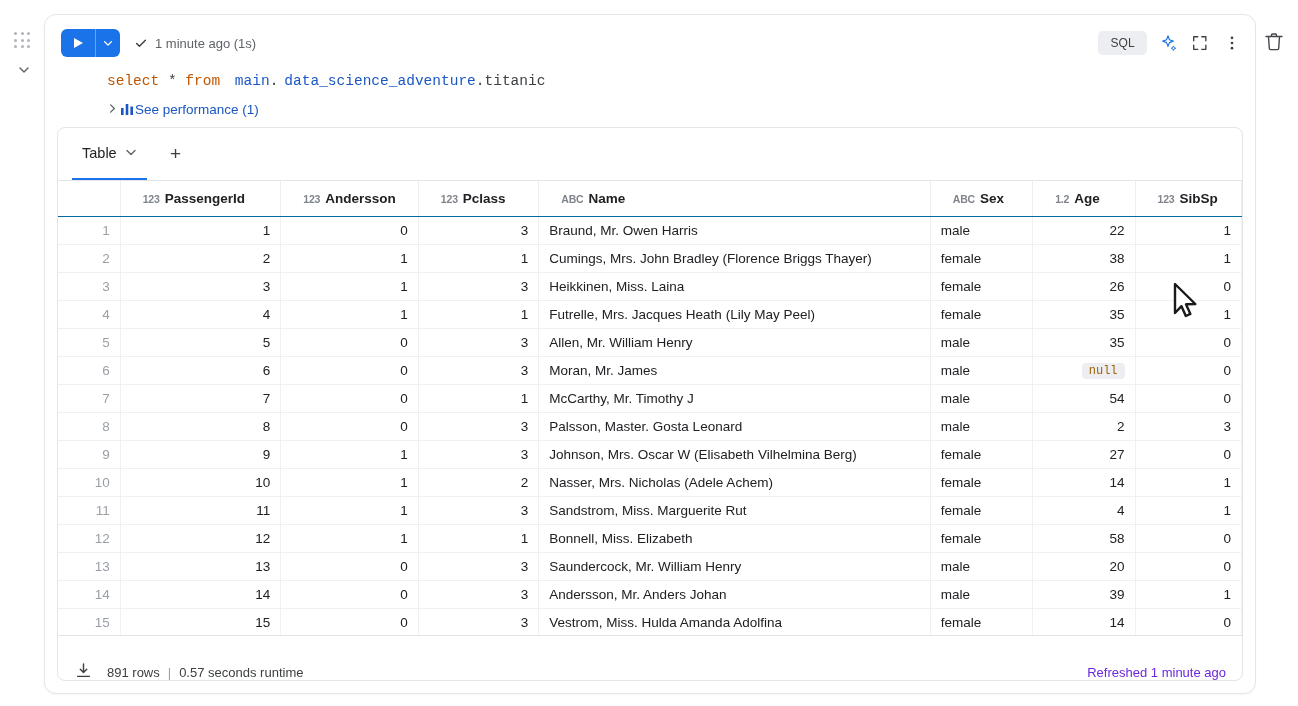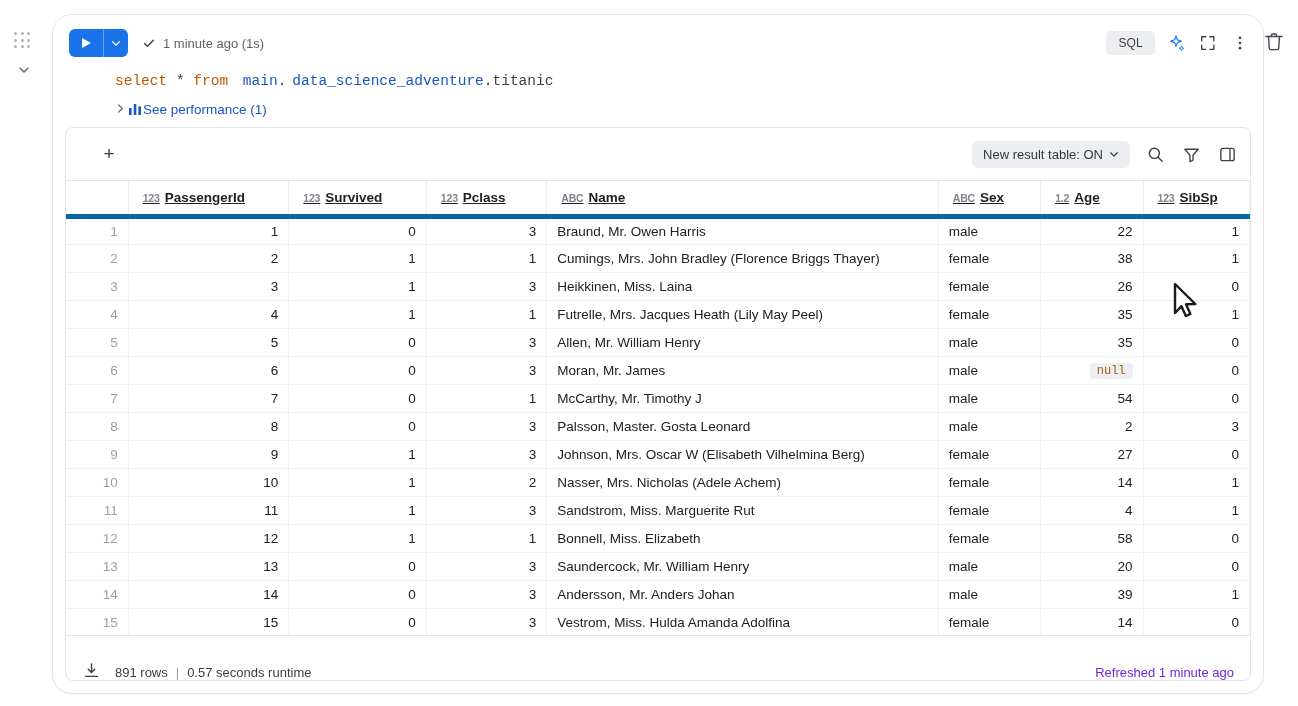--- a/index.html
+++ b/index.html
@@ -52,23 +52,22 @@
     color: #44464d;
   }
 
   
   .cell {
     position: absolute;
     left: 44px; top: 14px;
     width: 1212px; height: 680px;
     background: #ffffff;
     border: 1px solid #e3e5e8;
-    border-radius: 20px;
+    border-radius: 12px;
     box-shadow: 0 1px 2px rgba(0,0,0,0.04);
-    margin-left: 8px;
   }
 
   
   .toolbar {
     position: relative;
     height: 56px;
     display: flex;
     align-items: center;
     padding: 0 16px;
   }
@@ -205,29 +204,28 @@
   table {
     border-collapse: collapse;
     width: 100%;
     table-layout: fixed;
     font-size: 13.5px;
     color: #202124;
   }
   thead th {
     height: 35px;
     background: #fff;
-    border-bottom: 5px solid #0369a1;
+    border-bottom: 1px solid #0369a1;
     border-right: 1px solid #eceef1;
     font-weight: bold;
     text-align: left;
-    padding: 0 14px;
+    padding: 0 22px;
     font-size: 13.5px;
     color: #202124;
     white-space: nowrap;
-    text-decoration: underline;
   }
   thead th .ty {
     color: #80848c;
     font-size: 10.5px;
     margin-right: 5px;
     font-family: "Liberation Sans", sans-serif;
     letter-spacing: -0.2px;
   }
   tbody td {
     height: 28px;
@@ -370,68 +368,49 @@
             <rect x="6.7" y="3" width="2.6" height="11" fill="currentColor"></rect>
             <rect x="11.4" y="5.5" width="2.6" height="8.5" fill="currentColor"></rect>
           </svg>
       </span>
       <span>See performance (1)</span>
     </div>
 
     <div class="results">
 
       <div class="tabs">
-        <div class="plus">+</div>
-
-        <div class="tabs-right">
-          <div class="pill">
-            <span>New result table: ON</span>
-            <span>
-              <svg width="10" height="10" viewBox="0 0 12 12">
-                  <path d="M2 4.5l4 4 4-4" fill="none" stroke="currentColor" stroke-width="1.4" stroke-linecap="round" stroke-linejoin="round"></path>
-                </svg>
-            </span>
-          </div>
-          <span class="ticon">
-            <svg width="19" height="19" viewBox="0 0 20 20">
-                <circle cx="8.8" cy="8.8" r="5.3" fill="none" stroke="currentColor" stroke-width="1.5"></circle>
-                <path d="M12.8 12.8L17 17" stroke="currentColor" stroke-width="1.5" stroke-linecap="round"></path>
-              </svg>
-          </span>
-          <span class="ticon">
-            <svg width="19" height="19" viewBox="0 0 20 20">
-                <path d="M3 4.5h14l-5.4 6.3V16l-3.2 1.6v-6.8z" fill="none" stroke="currentColor" stroke-width="1.4" stroke-linejoin="round"></path>
-              </svg>
-          </span>
-          <span class="ticon">
-            <svg width="19" height="19" viewBox="0 0 20 20">
-                <rect x="3" y="3.5" width="14" height="13" rx="2" fill="none" stroke="currentColor" stroke-width="1.4"></rect>
-                <path d="M12.6 3.5v13" stroke="currentColor" stroke-width="1.4"></path>
+        <div class="tab">
+          <span>Table</span>
+          <span class="chev">
+            <svg width="12" height="12" viewBox="0 0 12 12">
+                <path d="M2 4.5l4 4 4-4" fill="none" stroke="currentColor" stroke-width="1.4" stroke-linecap="round" stroke-linejoin="round"></path>
               </svg>
           </span>
         </div>
+        <div class="plus">+</div>
+
       </div>
 
       <div class="tablewrap">
         <table>
           <colgroup id="cols">
               <col style="width:62px">
               <col style="width:160px">
               <col style="width:137px">
               <col style="width:120px">
               <col style="width:390px">
               <col style="width:102px">
               <col style="width:102px">
               <col style="width:106px">
             </colgroup>
           <thead>
               <tr id="head-row">
                 <th class="rownum"></th>
                 <th><span class="ty">123</span><span>PassengerId</span></th>
-                <th><span class="ty">123</span><span>Survived</span></th>
+                <th><span class="ty">123</span><span>Andersson</span></th>
                 <th><span class="ty">123</span><span>Pclass</span></th>
                 <th><span class="ty">ABC</span><span>Name</span></th>
                 <th><span class="ty">ABC</span><span>Sex</span></th>
                 <th><span class="ty">1.2</span><span>Age</span></th>
                 <th><span class="ty">123</span><span>SibSp</span></th>
               </tr>
             </thead>
           <tbody id="body">
               <tr>
                 <td class="rownum">1</td>

